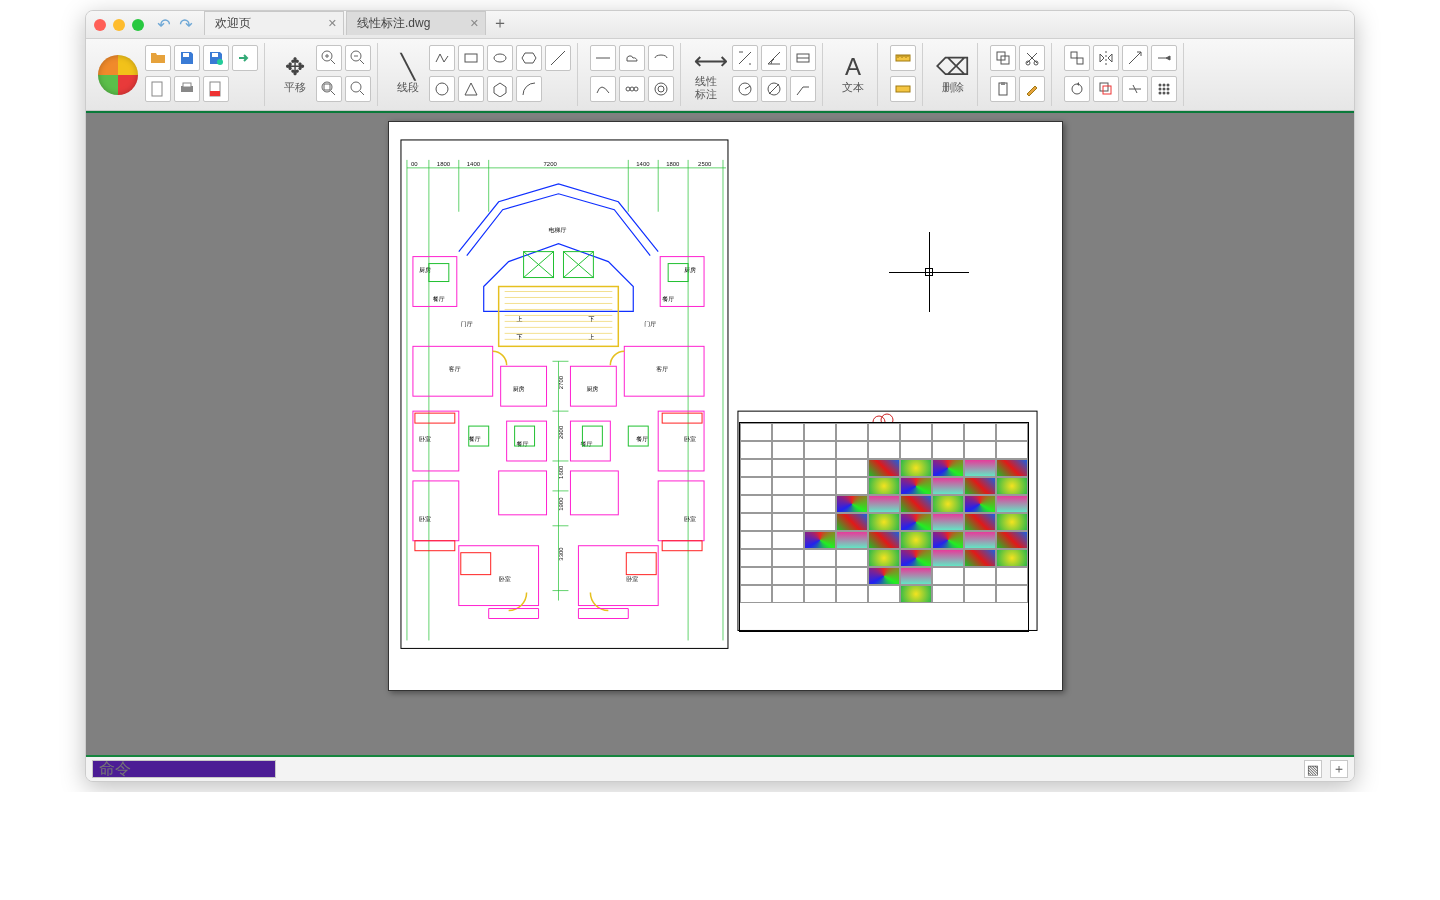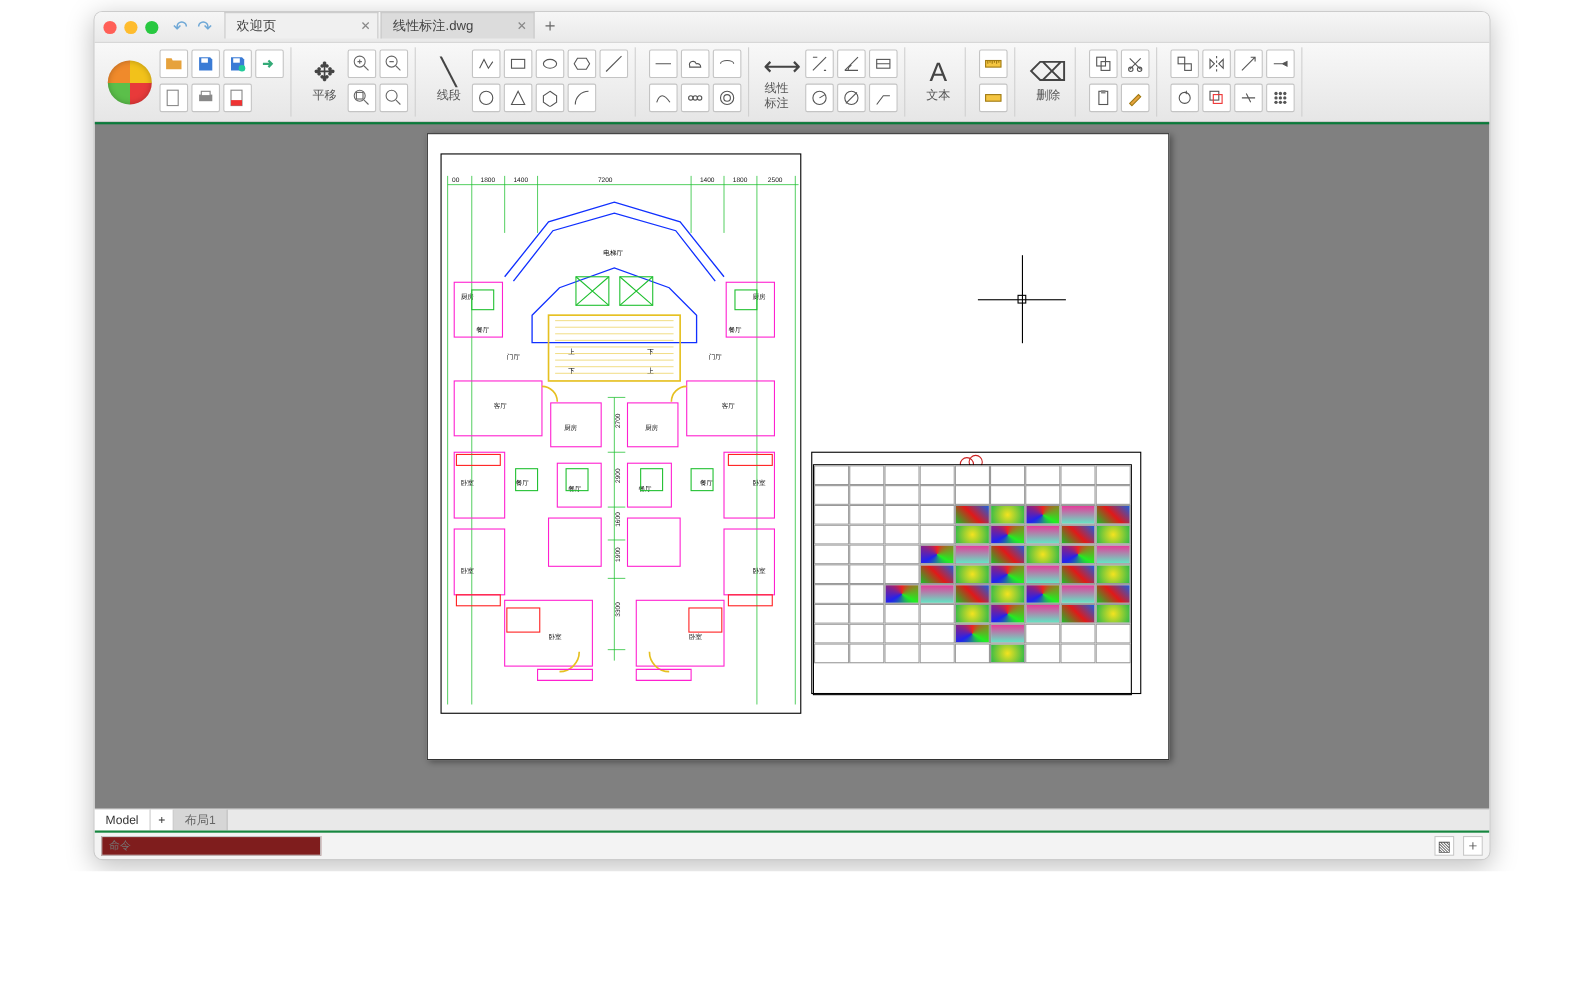--- a/index.html
+++ b/index.html
@@ -77,21 +77,21 @@
 }
 .lt { padding:0 10px; height:100%; display:flex;align-items:center; border-right:1px solid #c0c0c0; background:#fff;}
 .lt.dim { background:#d6d6d6; color:#666;}
 .lt.plus { width:18px; justify-content:center;}
 
 .statusbar {
   height:26px; display:flex; align-items:center; padding:0 6px; gap:6px;
   background:#f3f3f3; border-top:2px solid #16863f;
 }
 .cmd-input {
-  width:200px; height:18px; font-size:10px; color:#999; background:#7f1d1d;
+  width:184px; height:18px; font-size:16px; color:#999; background:#4c1d95;
   border:1px solid #c8c8c8; padding:0 6px;
 }
 .status-right { margin-left:auto; display:flex; gap:8px;}
 .sicon { width:18px;height:18px;border:1px solid #c8c8c8;background:#fff;display:flex;align-items:center;justify-content:center;font-size:13px;color:#555;}
 
 
 .cursor-cross { position:absolute; left:540px; top:150px; pointer-events:none;}
 .cursor-cross:before, .cursor-cross:after { content:""; position:absolute; background:#000;}
 .cursor-cross:before { width:80px;height:1px; left:-40px; top:0;}
 .cursor-cross:after { width:1px;height:80px; left:0; top:-40px;}
@@ -709,29 +709,20 @@
             <div class="libcell blank"></div>
         </div>
       </div>
 
       <div class="cursor-cross">
           <div class="box"></div>
         </div>
     </div>
   </div>
 
-  <div class="layout-tabs">
-    <div class="lt">
-        <span>Model</span>
-      </div>
-    <div class="lt plus">+</div>
-    <div class="lt dim">
-        <span>布局1</span>
-      </div>
-  </div>
 
   <div class="statusbar">
     <input class="cmd-input" placeholder="命令" style="">
     <div class="status-right">
       <div class="sicon">▧</div>
       <div class="sicon">＋</div>
     </div>
   </div>
 
 </div>

